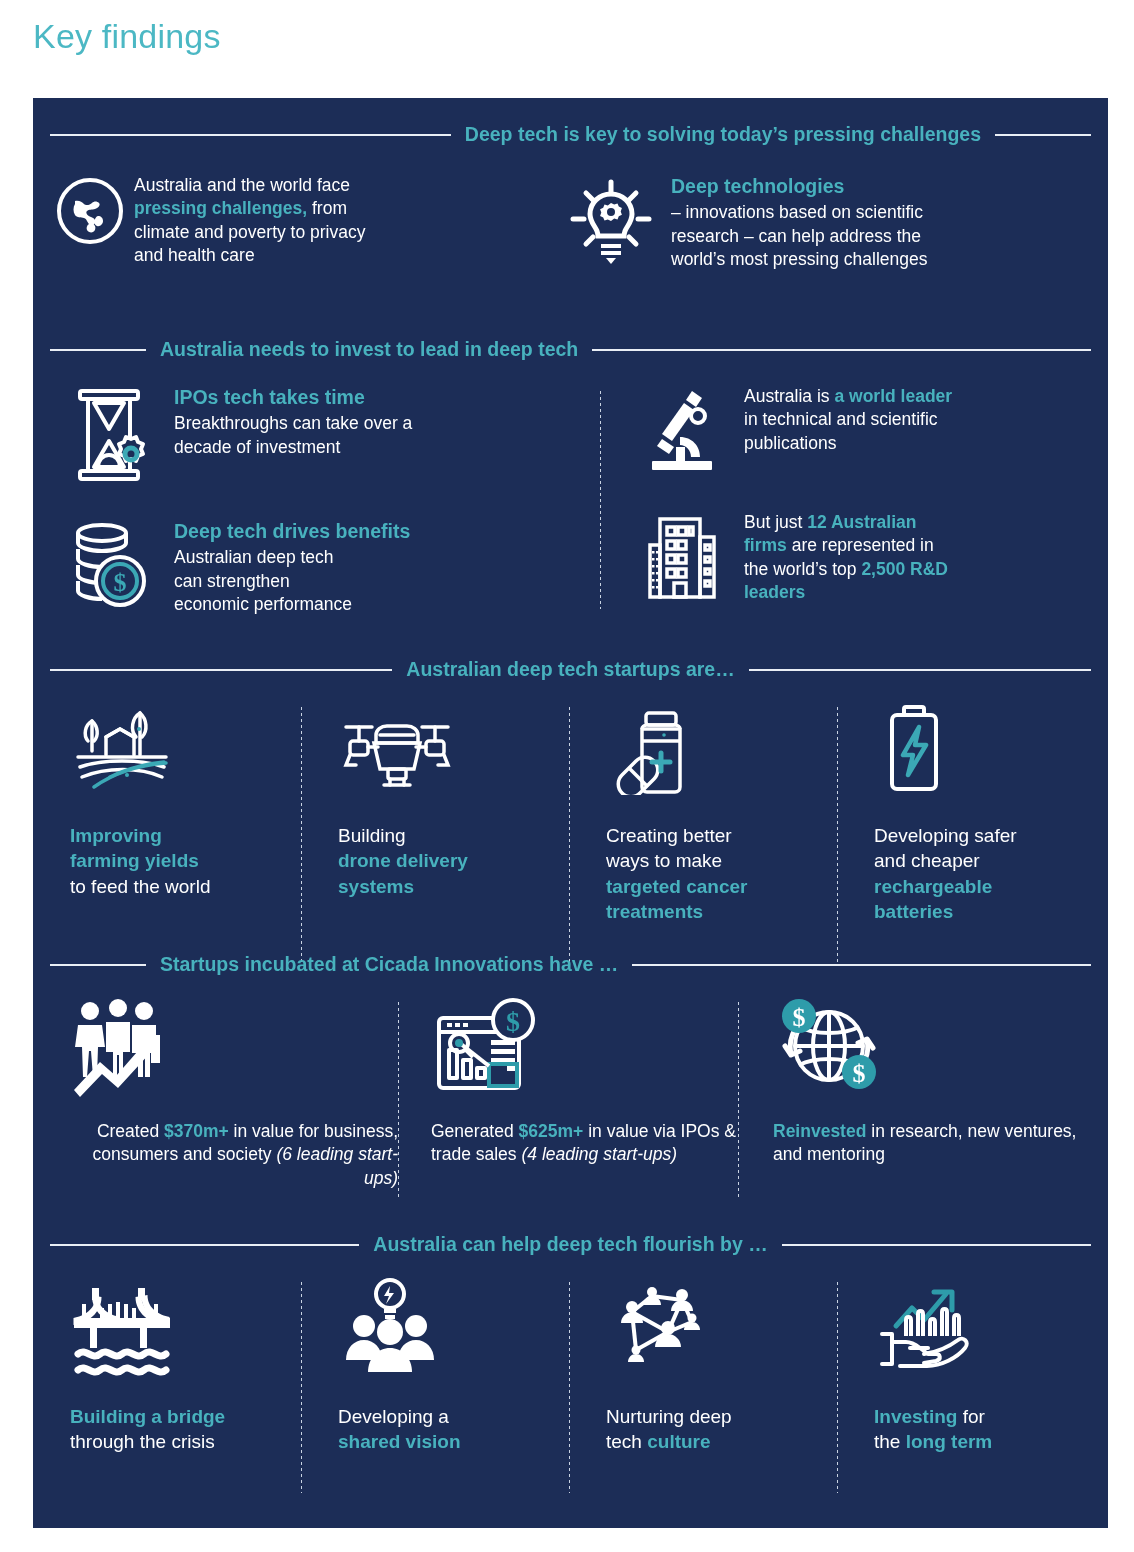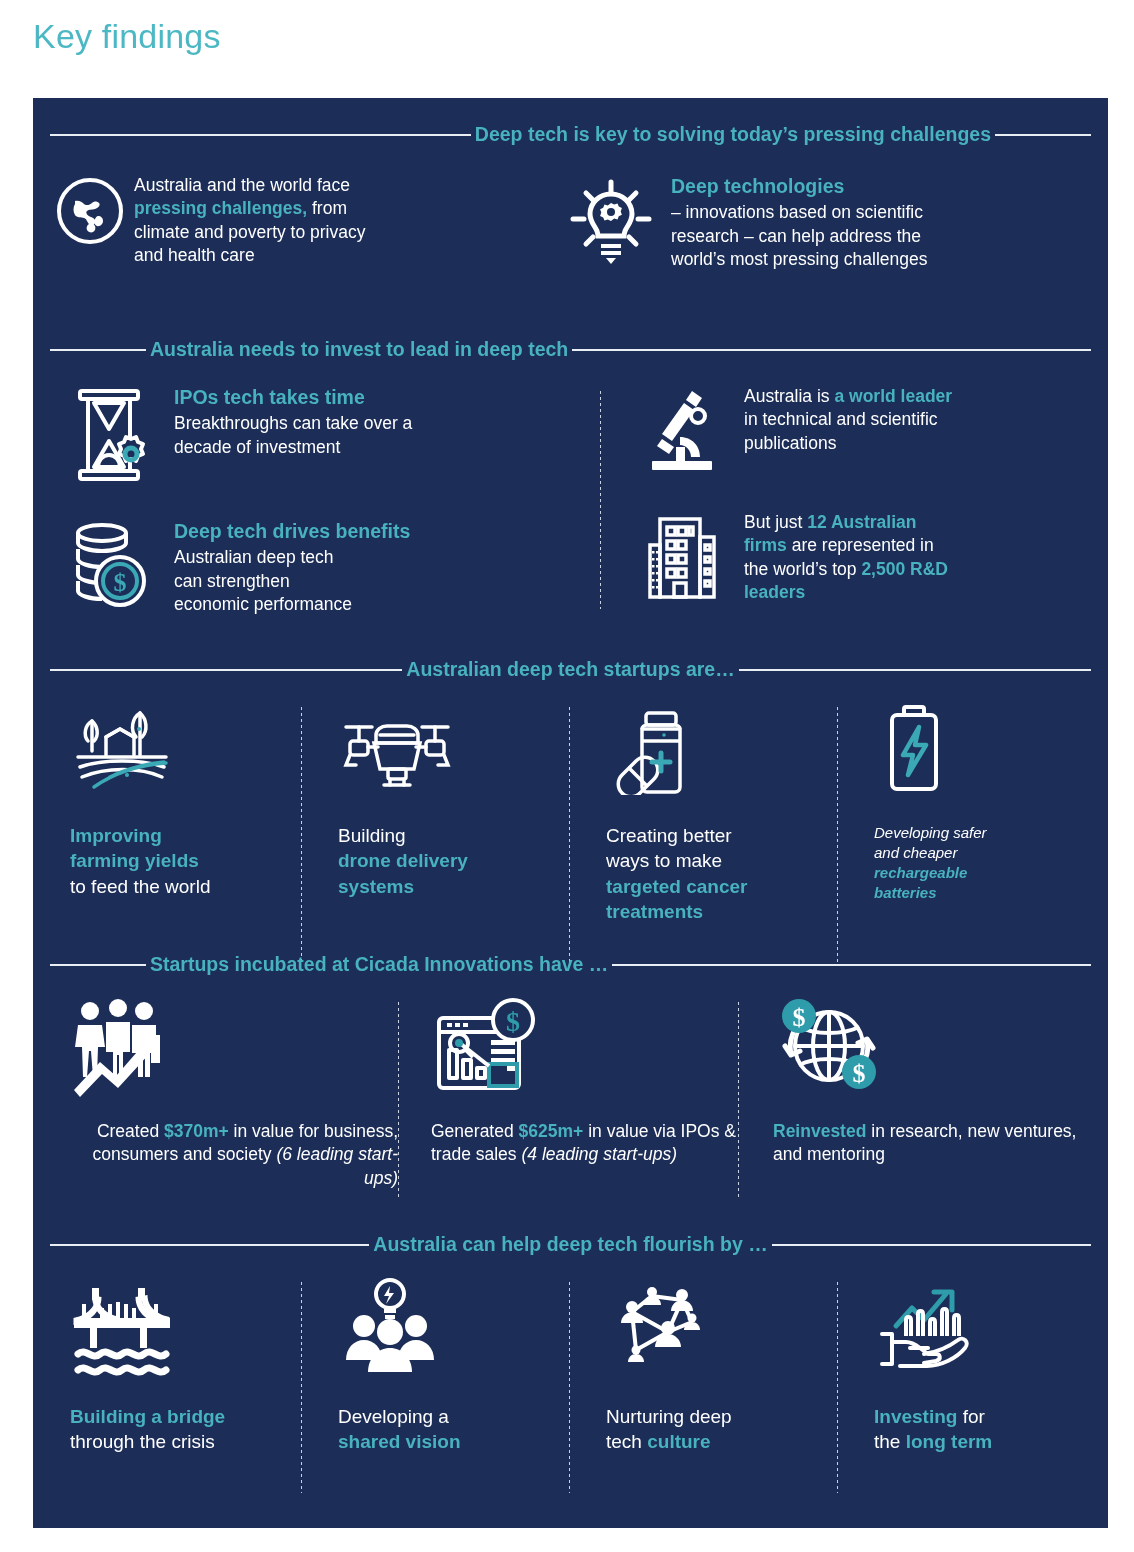--- a/index.html
+++ b/index.html
@@ -19,21 +19,21 @@
 
   .panel{
     position:absolute;left:33px;top:98px;
     width:1075px;height:1430px;
     background:#1C2D57;
     box-sizing:border-box;
   }
 
   
   .sec-head{
-    display:flex;align-items:center;gap:4px;
+    display:flex;align-items:center;gap:14px;
     padding:0 17px;
   }
   .sec-head .rule{flex:1 1 auto;height:2px;background:#e9eef5;min-width:20px;}
   .sec-head .rule.short{flex:0 0 96px;}
   .sec-head .sec-title{
     flex:0 0 auto;
     color:#48B2BE;font-weight:bold;font-size:19.5px;white-space:nowrap;
   }
 
   
@@ -384,21 +384,21 @@
           <div class="vdiv" style="left:0px;top:4px;bottom:-40px;"></div>
           <div class="iconbox">
             <svg width="80" height="92" viewBox="0 0 80 92">
               <g fill="none" stroke="#fff" stroke-width="4" stroke-linejoin="round">
                 <rect x="30" y="4" width="20" height="8" rx="2"></rect>
                 <rect x="18" y="12" width="44" height="74" rx="5"></rect>
               </g>
               <path d="M45 24l-16 28h10l-5 20 18-30H41z" fill="none" stroke="#3BA8B5" stroke-width="4.5" stroke-linejoin="round"></path>
             </svg>
           </div>
-          <div class="t txt" style="font-size:15px;font-style:italic;">
+          <div class="t txt" style="font-size:19px;">
             <span>Developing safer</span><br>
             <span>and cheaper</span><br>
             <b>rechargeable</b><br>
             <b>batteries</b>
           </div>
         </div>
       </div>
     </div>
 
     <div class="s4">

